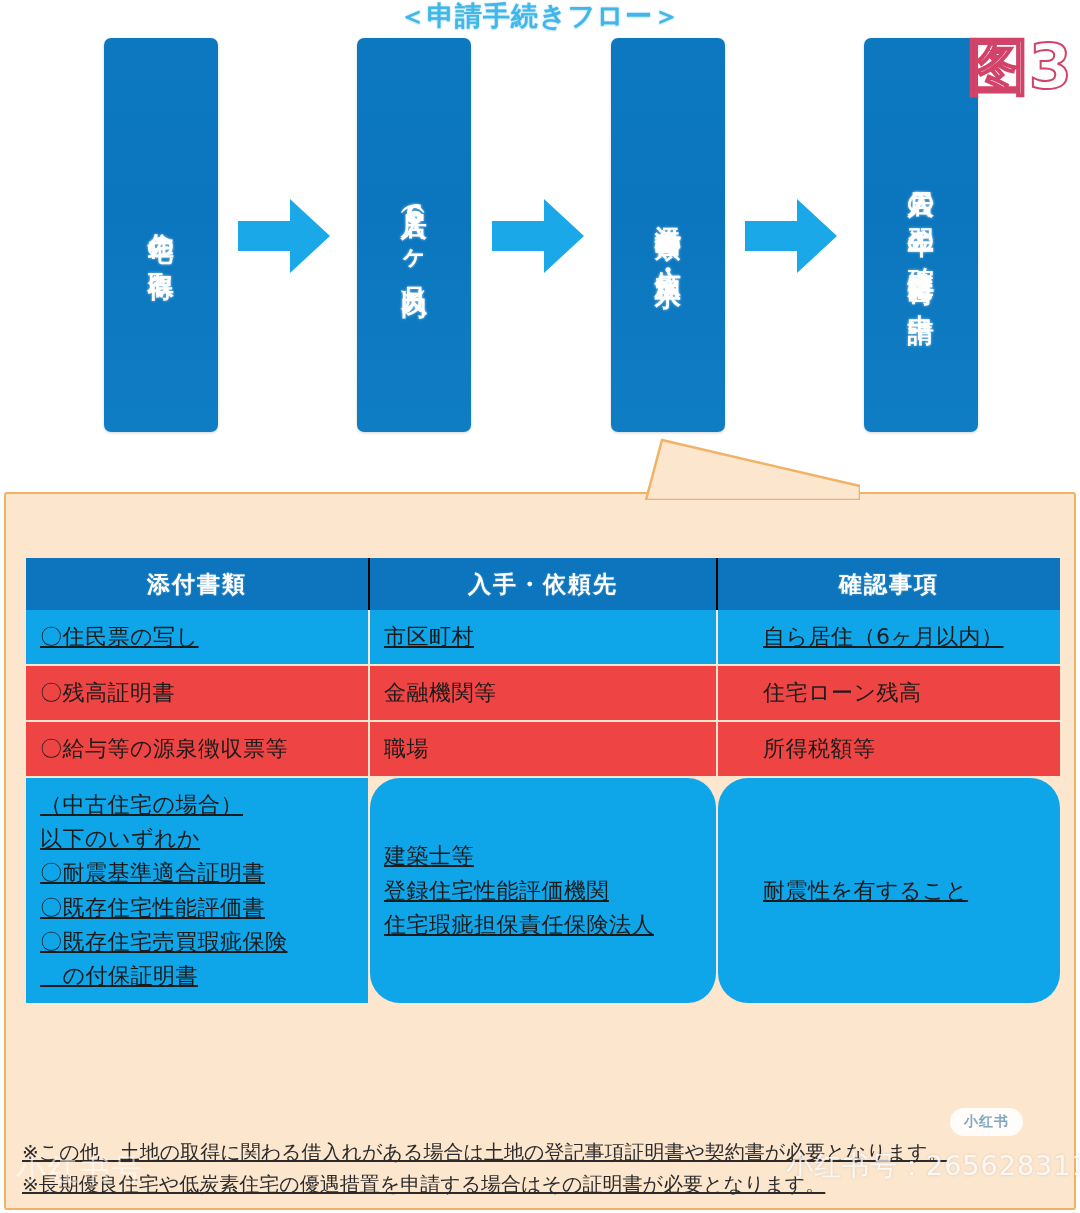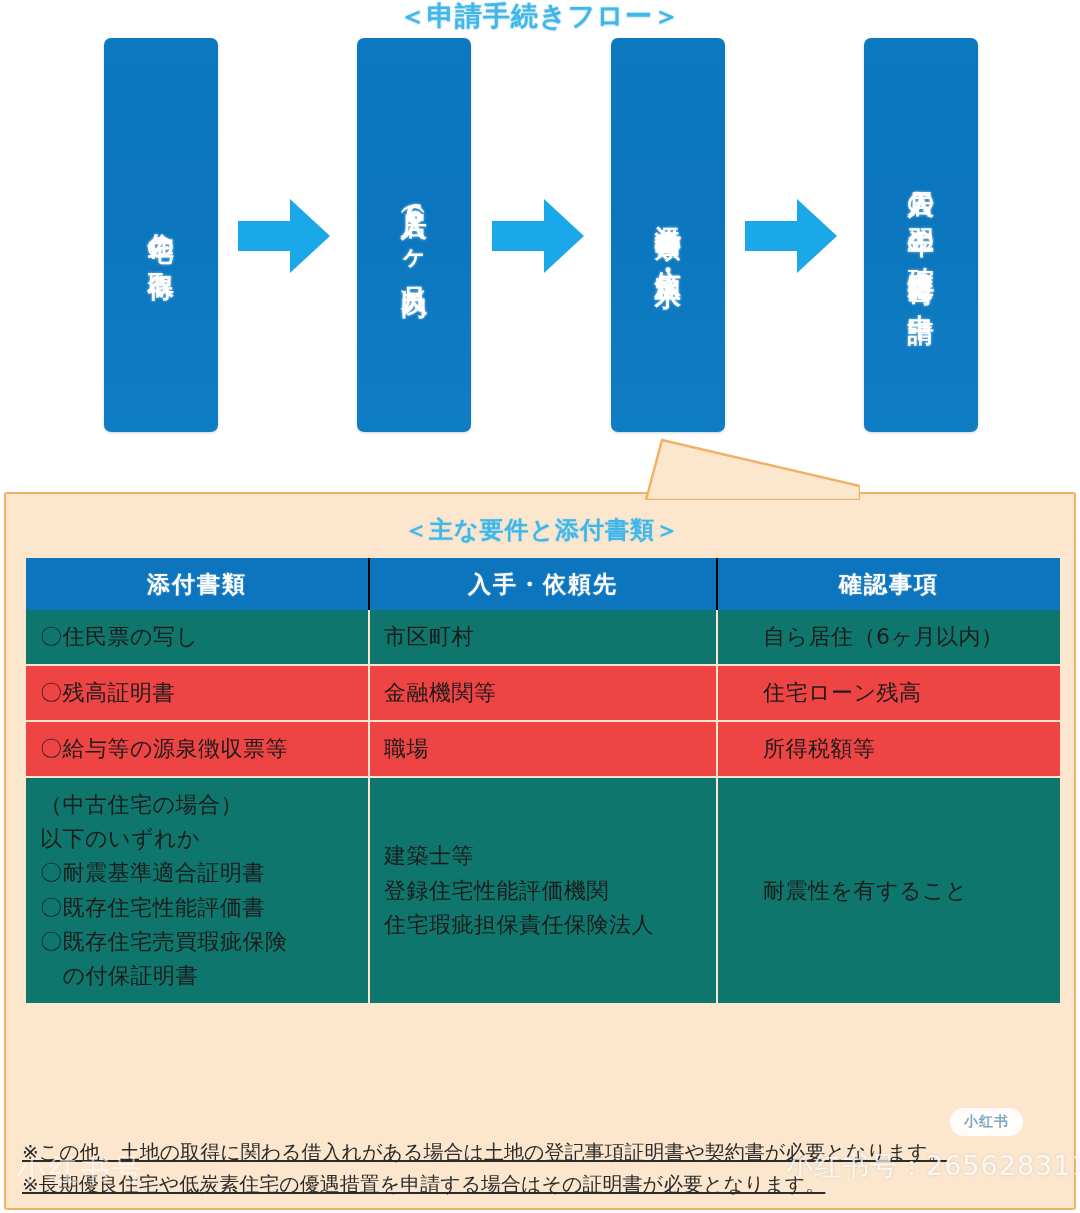--- a/index.html
+++ b/index.html
@@ -152,27 +152,27 @@
     font-size: 22px;
     color: #1B1B1B;
     padding: 10px 14px;
     vertical-align: middle;
     border-right: 2px solid #FCE6CE;
     line-height: 1.55;
     letter-spacing: 0.5px;
   }
   #req-table td:last-child { border-right: none; padding-left: 45px; }
 
-  #req-table tbody tr.row-dark td { background: #0f766e; }
+  #req-table tbody tr.row-dark td { background: #0ea5e9; text-decoration: underline; }
   #req-table tbody tr.row-light td { background: #ef4444; }
   #req-table tbody tr td { border-bottom: 2px solid #FCE6CE; }
   #req-table tbody tr:last-child td { border-bottom: none; }
 
   .cell-lines > div { white-space: pre; }
-  .cell-mid { vertical-align: middle !important; }
+  .cell-mid { vertical-align: middle !important; border-radius: 30px; }
 
   
   #notes {
     position: absolute;
     left: 16px;
     bottom: 8px;
     width: 1040px;
     font-size: 20px;
     color: #2B2B2B;
     line-height: 1.6;
@@ -250,31 +250,31 @@
   <div class="flow-arrow" id="flow-arrow-3">
     <svg viewBox="0 0 92 82" width="92" height="82" aria-hidden="true">
       <polygon points="0,26 52,26 52,4 92,41 52,78 52,56 0,56" fill="#1BA8E8"></polygon>
     </svg>
   </div>
 
   <div class="flow-box" id="flow-box-4">
     <span class="vtext">入居の翌年の確定申告時に申請</span>
   </div>
 
+  <div id="figure-badge">图3</div>
 </div>
 
 <div id="callout-tail">
   <svg viewBox="0 0 300 72" width="300" height="72" preserveAspectRatio="none" aria-hidden="true">
     <polygon points="86,72 102,12 300,58 300,72" fill="#FCE6CE" stroke="#F0B266" stroke-width="2.5"></polygon>
   </svg>
 </div>
 
 <div id="lower-panel">
 
-  <div id="panel-title">＜主な要件と添付書類＞</div>
 
   <table id="req-table">
     <thead>
       <tr>
         <th style="width:344px">添付書類</th>
         <th style="width:348px">入手・依頼先</th>
         <th style="width:342px">確認事項</th>
       </tr>
     </thead>
     <tbody>

